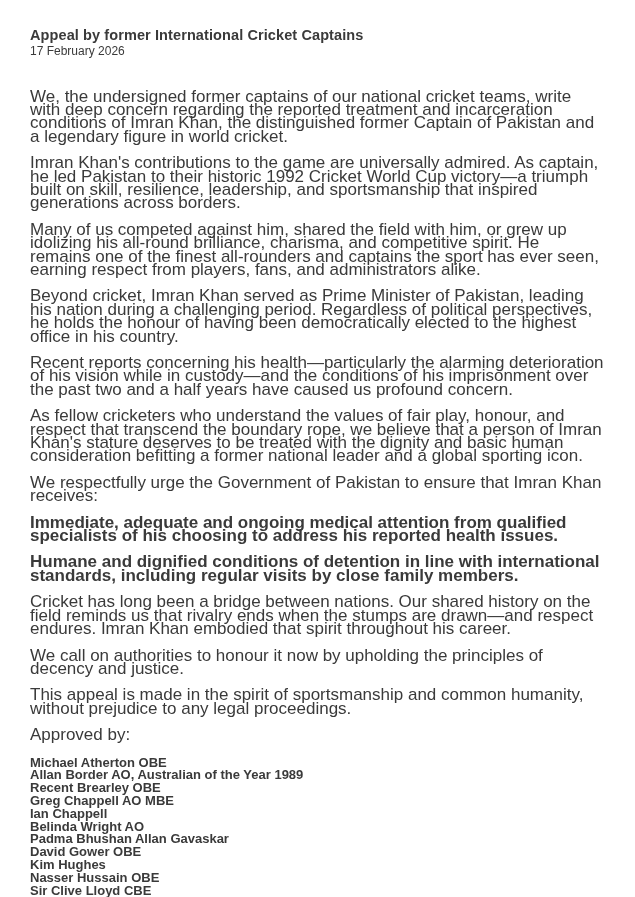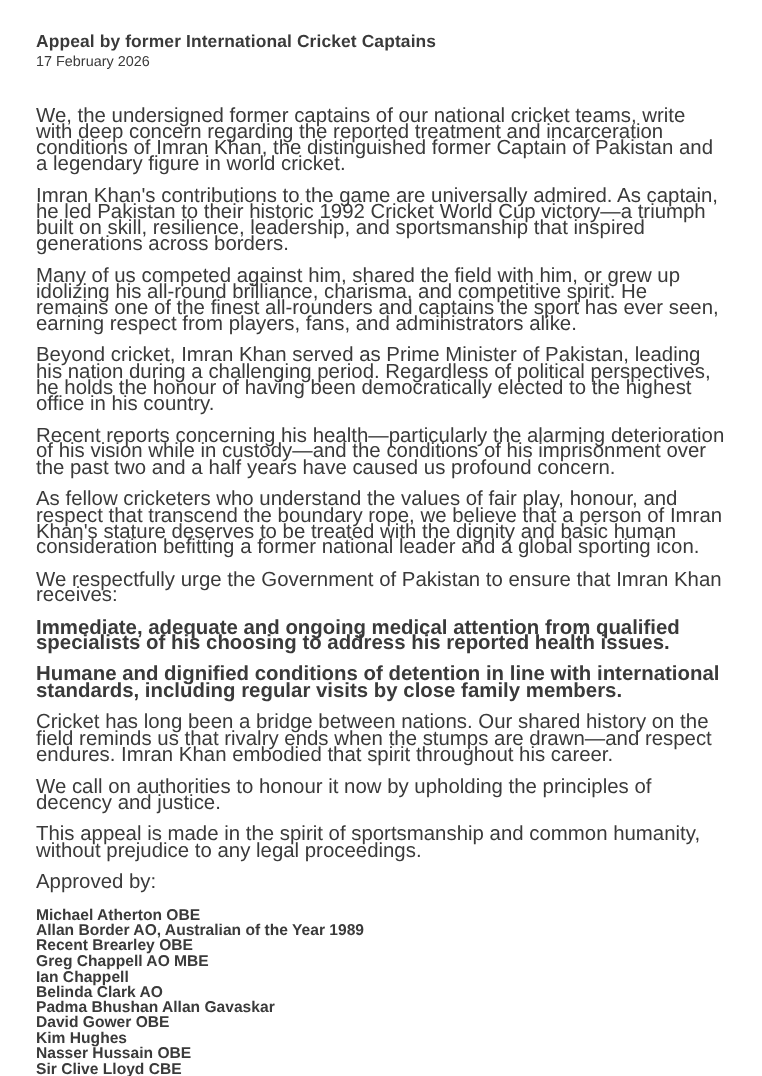--- a/index.html
+++ b/index.html
@@ -75,21 +75,21 @@
       <p class="para">Approved by:</p>
     </div>
 
   <div class="signatories">
 
   <div class="signatory">Michael Atherton OBE</div>
       <div class="signatory">Allan Border AO, Australian of the Year 1989</div>
       <div class="signatory">Recent Brearley OBE</div>
       <div class="signatory">Greg Chappell AO MBE</div>
       <div class="signatory">Ian Chappell</div>
-      <div class="signatory">Belinda Clark AO</div>
+      <div class="signatory">Belinda Wright AO</div>
       <div class="signatory">Padma Bhushan Allan Gavaskar</div>
       <div class="signatory">David Gower OBE</div>
       <div class="signatory">Kim Hughes</div>
       <div class="signatory">Nasser Hussain OBE</div>
       <div class="signatory">Sir Clive Lloyd CBE</div>
       <div class="signatory">Padma Bhushan Kapil Dev Nikhanj</div>
       <div class="signatory">Stephen Waugh AO, Australian of the Year 2004</div>
       <div class="signatory">John Wright MBE</div>
     </div>
 </div>

